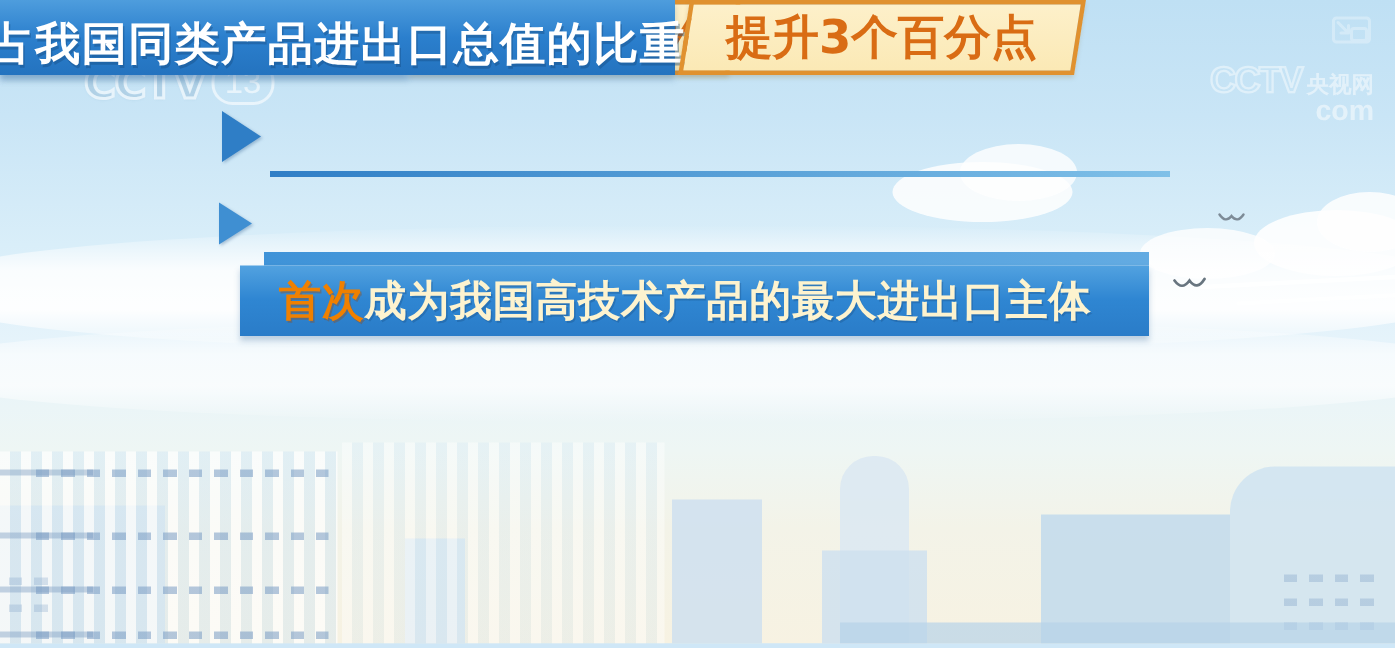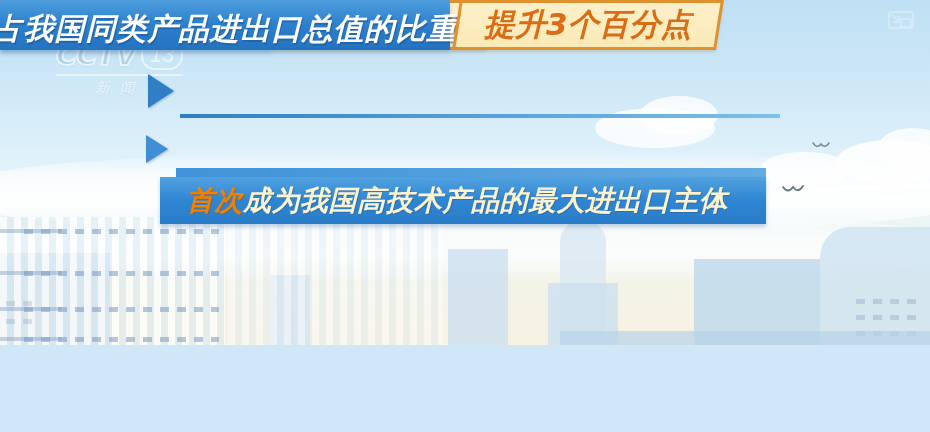--- a/index.html
+++ b/index.html
@@ -1,21 +1,21 @@
 <!DOCTYPE html>
 <html><head>
 <meta charset="utf-8">
 <style>
   html,body{margin:0;padding:0;}
   body{
     width:930px;height:432px;overflow:hidden;
     font-family:"Liberation Sans","DejaVu Sans",sans-serif;
     background:#cfe7f7;
   }
-  .stage{position:relative;width:930px;height:345px;overflow:hidden;font-style:italic;}
+  .stage{position:relative;width:930px;height:429px;overflow:hidden;}
 
   
   .sky{
     position:absolute;inset:0;
     background:linear-gradient(180deg,#bfe0f4 0%,#c9e5f6 18%,#d9eef9 38%,#e7f4fb 55%,#eef6f4 70%,#f3f3e8 82%,#f7f2e2 100%);
   }
   .cloud{position:absolute;background:#ffffff;border-radius:50%;filter:blur(0.4px);}
   .cloudband{
     position:absolute;left:-40px;right:-40px;
     background:linear-gradient(180deg,rgba(255,255,255,0) 0%,rgba(255,255,255,.85) 35%,rgba(255,255,255,.95) 65%,rgba(255,255,255,0) 100%);
@@ -216,23 +216,26 @@
     <div class="dashrow" style="left:6px;top:106px;width:34px;opacity:.5;"></div>
     <div class="dashrow" style="left:6px;top:124px;width:34px;opacity:.5;"></div>
 
     <div class="bldg" style="left:560px;bottom:0;width:370px;height:14px;background:#b7d3e8;opacity:.7;"></div>
   </div>
 
   <div class="cctv-logo">
     <div>
       <span class="main">CCTV</span><span class="num">13</span>
     </div>
-    <div class="cctv-sub">新闻</div>
-  </div>
-
+  </div>
+
+  <div class="cctv-wm">
+    <span class="a">CCTV</span><span class="b">央视网</span>
+    <span class="c">com</span>
+  </div>
 
   <div class="pip-icon">
     <svg width="26" height="24" viewBox="0 0 26 24">
       <rect x="1" y="4" width="24" height="16" rx="2" fill="none" stroke="#ffffff" stroke-width="2"></rect>
       <rect x="13" y="11" width="10" height="8" rx="1.5" fill="none" stroke="#ffffff" stroke-width="2"></rect>
       <path d="M4 7 L11 14 M11 14 L11 9 M11 14 L6 14" stroke="#ffffff" stroke-width="2" fill="none" stroke-linecap="round"></path>
     </svg>
   </div>
 
   <div class="tri" style="left:148px;top:74px;"></div>

